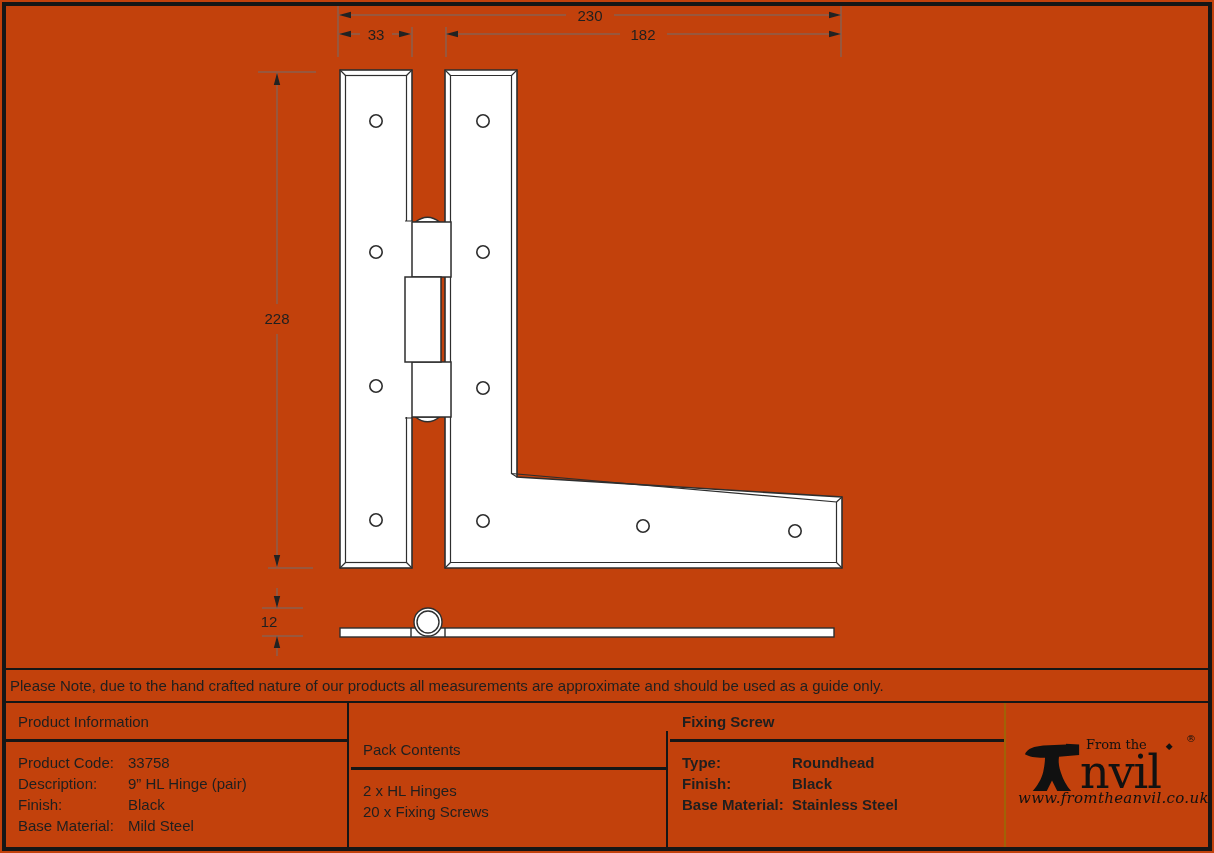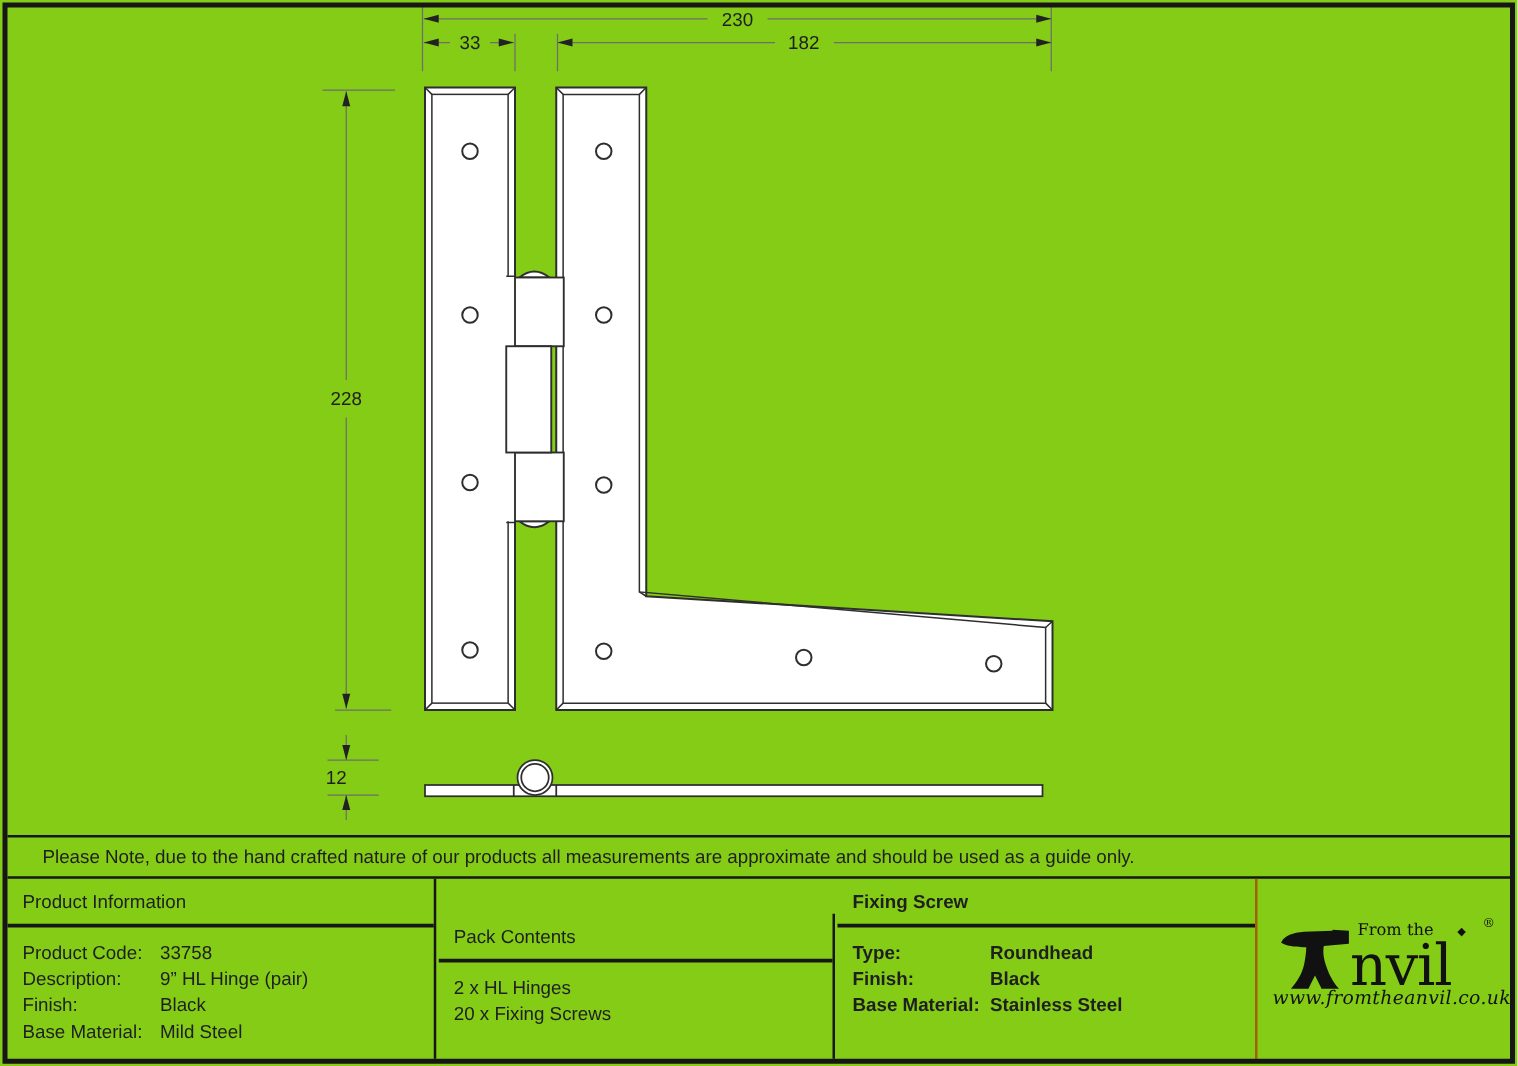--- a/index.html
+++ b/index.html
@@ -1,24 +1,24 @@
 <!DOCTYPE html>
 <html><head>
 <meta charset="utf-8">
 <style>
   html,body{margin:0;padding:0;background:#ffffff;}
-  .stage{position:relative;width:1214px;height:853px;background:#84cc16;overflow:hidden;
+  .stage{position:relative;width:1214px;height:853px;background:#c2410c;overflow:hidden;
          font-family:"Liberation Sans",sans-serif;color:#1f1f1f;}
   .frame{position:absolute;left:2px;top:2px;right:2px;bottom:2px;border:4px solid #161616;}
   .drawing-svg{position:absolute;left:0;top:0;}
 
   
   .note-bar{position:absolute;left:6px;right:6px;top:668px;height:35px;
             border-top:2px solid #161616;border-bottom:2px solid #161616;
-            box-sizing:border-box;display:flex;align-items:center;padding-left:28px;
+            box-sizing:border-box;display:flex;align-items:center;padding-left:4px;
             font-size:15px;}
   
   .info-table{position:absolute;left:6px;right:6px;top:703px;bottom:6px;}
   .col{position:absolute;top:0;bottom:0;box-sizing:border-box;}
   .col-product{left:0;width:343px;border-right:2px solid #161616;}
   .col-pack{left:345px;width:317px;border-right:2px solid #161616;margin-top:28px;}
   .col-screw{left:664px;width:336px;border-right:2px solid #a16207;font-weight:bold;}
   .col-logo{left:1002px;right:0;}
   .col-header{height:39px;border-bottom:3px solid #161616;box-sizing:border-box;
               display:flex;align-items:center;padding-left:12px;font-size:15px;}

